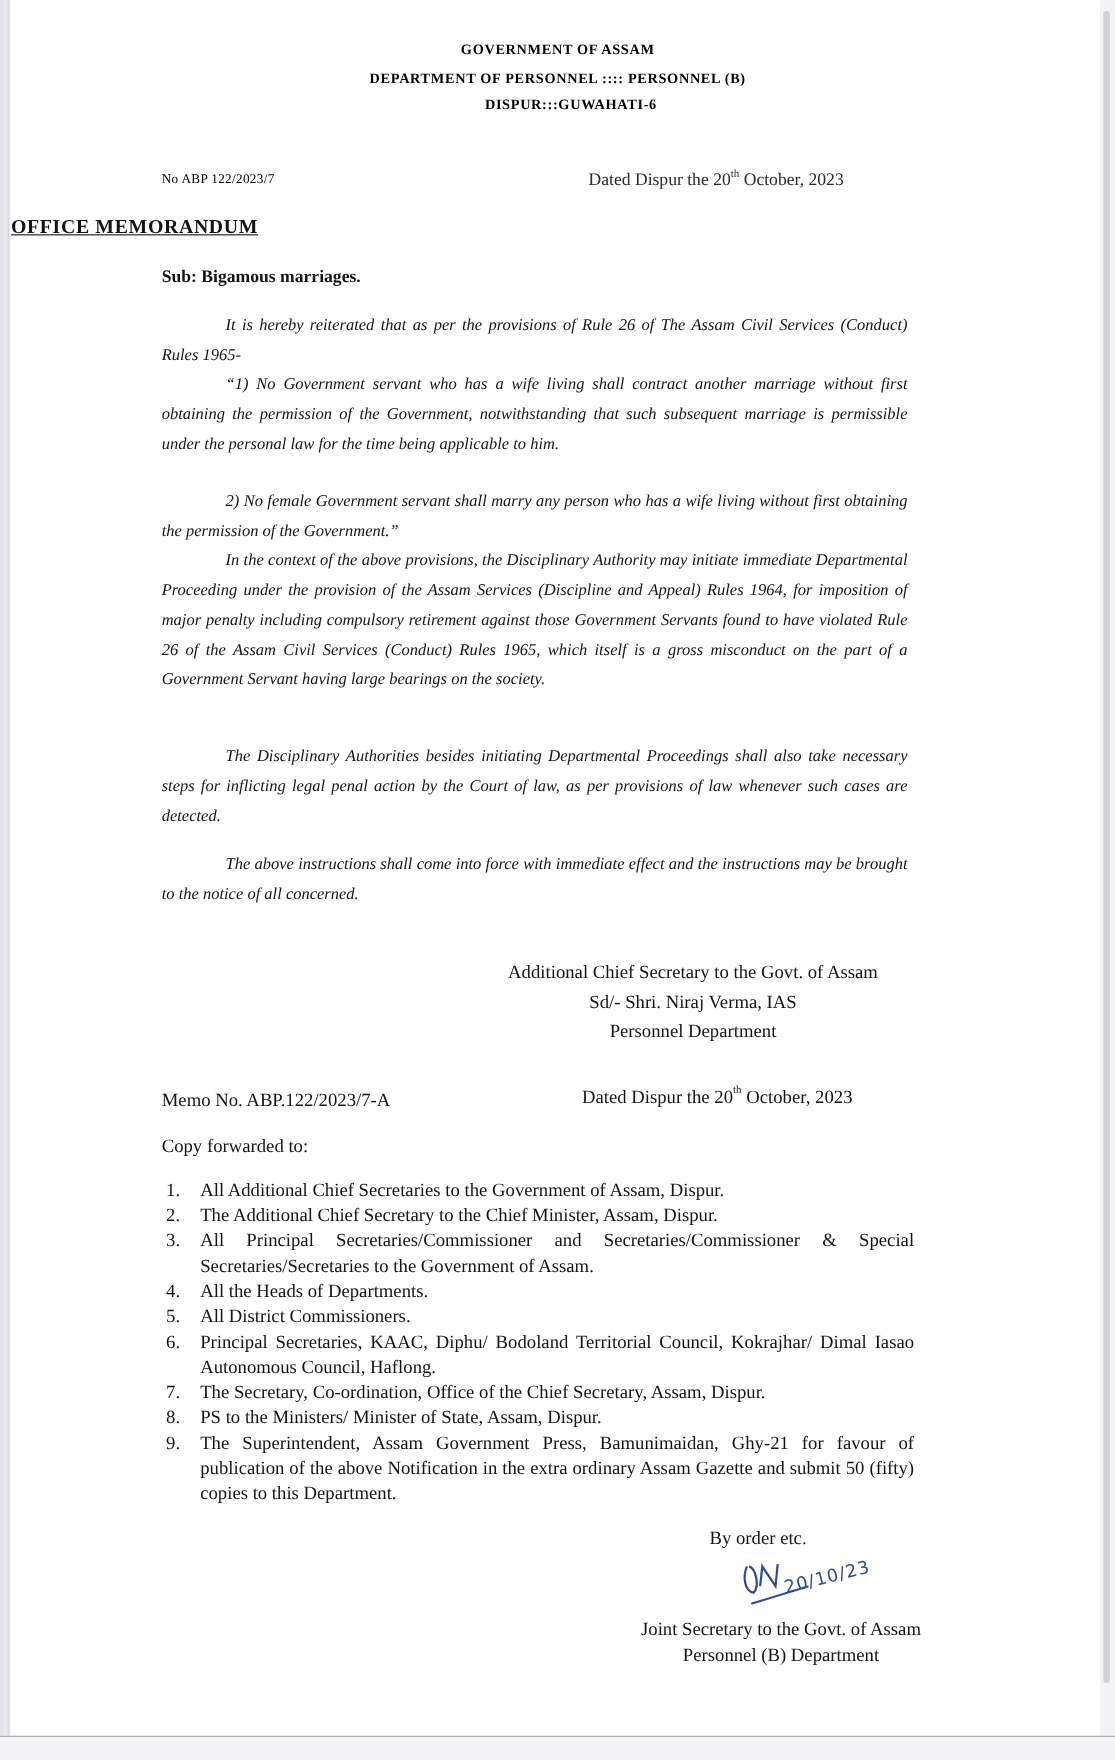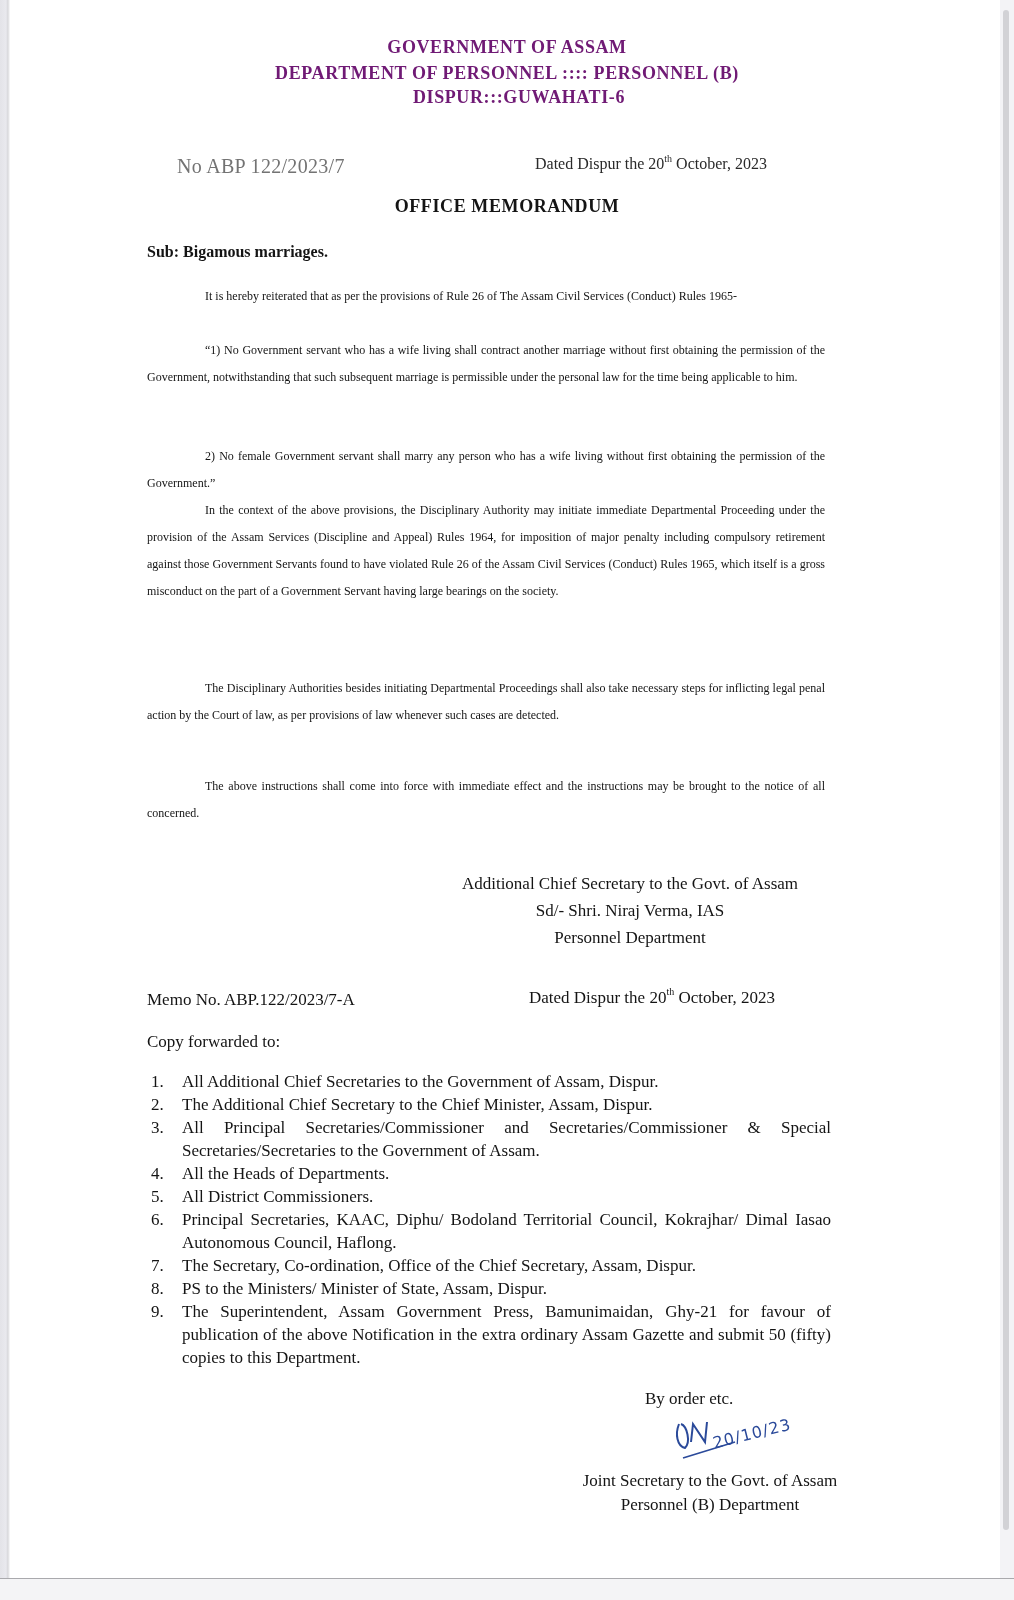--- a/index.html
+++ b/index.html
@@ -24,33 +24,33 @@
   .scroll-thumb {
     position:absolute; left:3px; top:10px; width:6px; height:1520px;
     border-radius:3px; background:#d2d2d6;
   }
   .bottom-bar {
     position:absolute; left:0; top:1578px; width:1014px; height:22px;
     background:#f4f4f6; border-top:1px solid #a9a9ad;
   }
 
   .hdr { position:absolute; left:0; width:994px; text-align:center;
-         font-weight:bold; letter-spacing:0.6px; font-size:18px; color:#701a75; }
+         font-weight:bold; letter-spacing:0.6px; font-size:13px; color:#000000; }
   .hdr1 { top:37px; }
   .hdr2 { top:63px; }
   .hdr3 { top:87px;padding-left:12px; }
 
-  .ref-no { position:absolute; left:137px; top:155px; font-size:20px; color:#737373; letter-spacing:0.3px;margin-left:30px; }
+  .ref-no { position:absolute; left:137px; top:155px; font-size:12px; color:#000000; letter-spacing:0.3px; }
   .ref-date { position:absolute; left:525px; top:155px; font-size:16px; color:#2a2a2a; }
-  .title { position:absolute; left:0; width:994px; top:196px; text-align:center;
-           font-weight:bold; font-size:18px; letter-spacing:0.6px; }
+  .title { position:absolute; left:0; width:994px; top:196px; 
+           font-weight:bold; font-size:18px; text-decoration:underline; letter-spacing:0.6px; }
   .subject { position:absolute; left:137px; top:243px; font-size:16px; font-weight:bold; }
 
-  .para { position:absolute; left:137px; width:678px; font-size:12px; line-height:27px;
-          text-align:justify; }
+  .para { position:absolute; left:137px; width:678px; font-size:15px; line-height:27px;
+          text-align:justify;font-style:italic; }
   .para .ind { display:inline-block; width:58px; }
   .p1 { top:283px; }
   .p2 { top:337px; }
   .p3 { top:443px; }
   .p4 { top:497px; }
   .p5 { top:675px; }
   .p6 { top:773px; }
 
   .sig1 { position:absolute; left:410px; width:420px; top:870px; text-align:center;
           font-size:17px; line-height:27px; }

